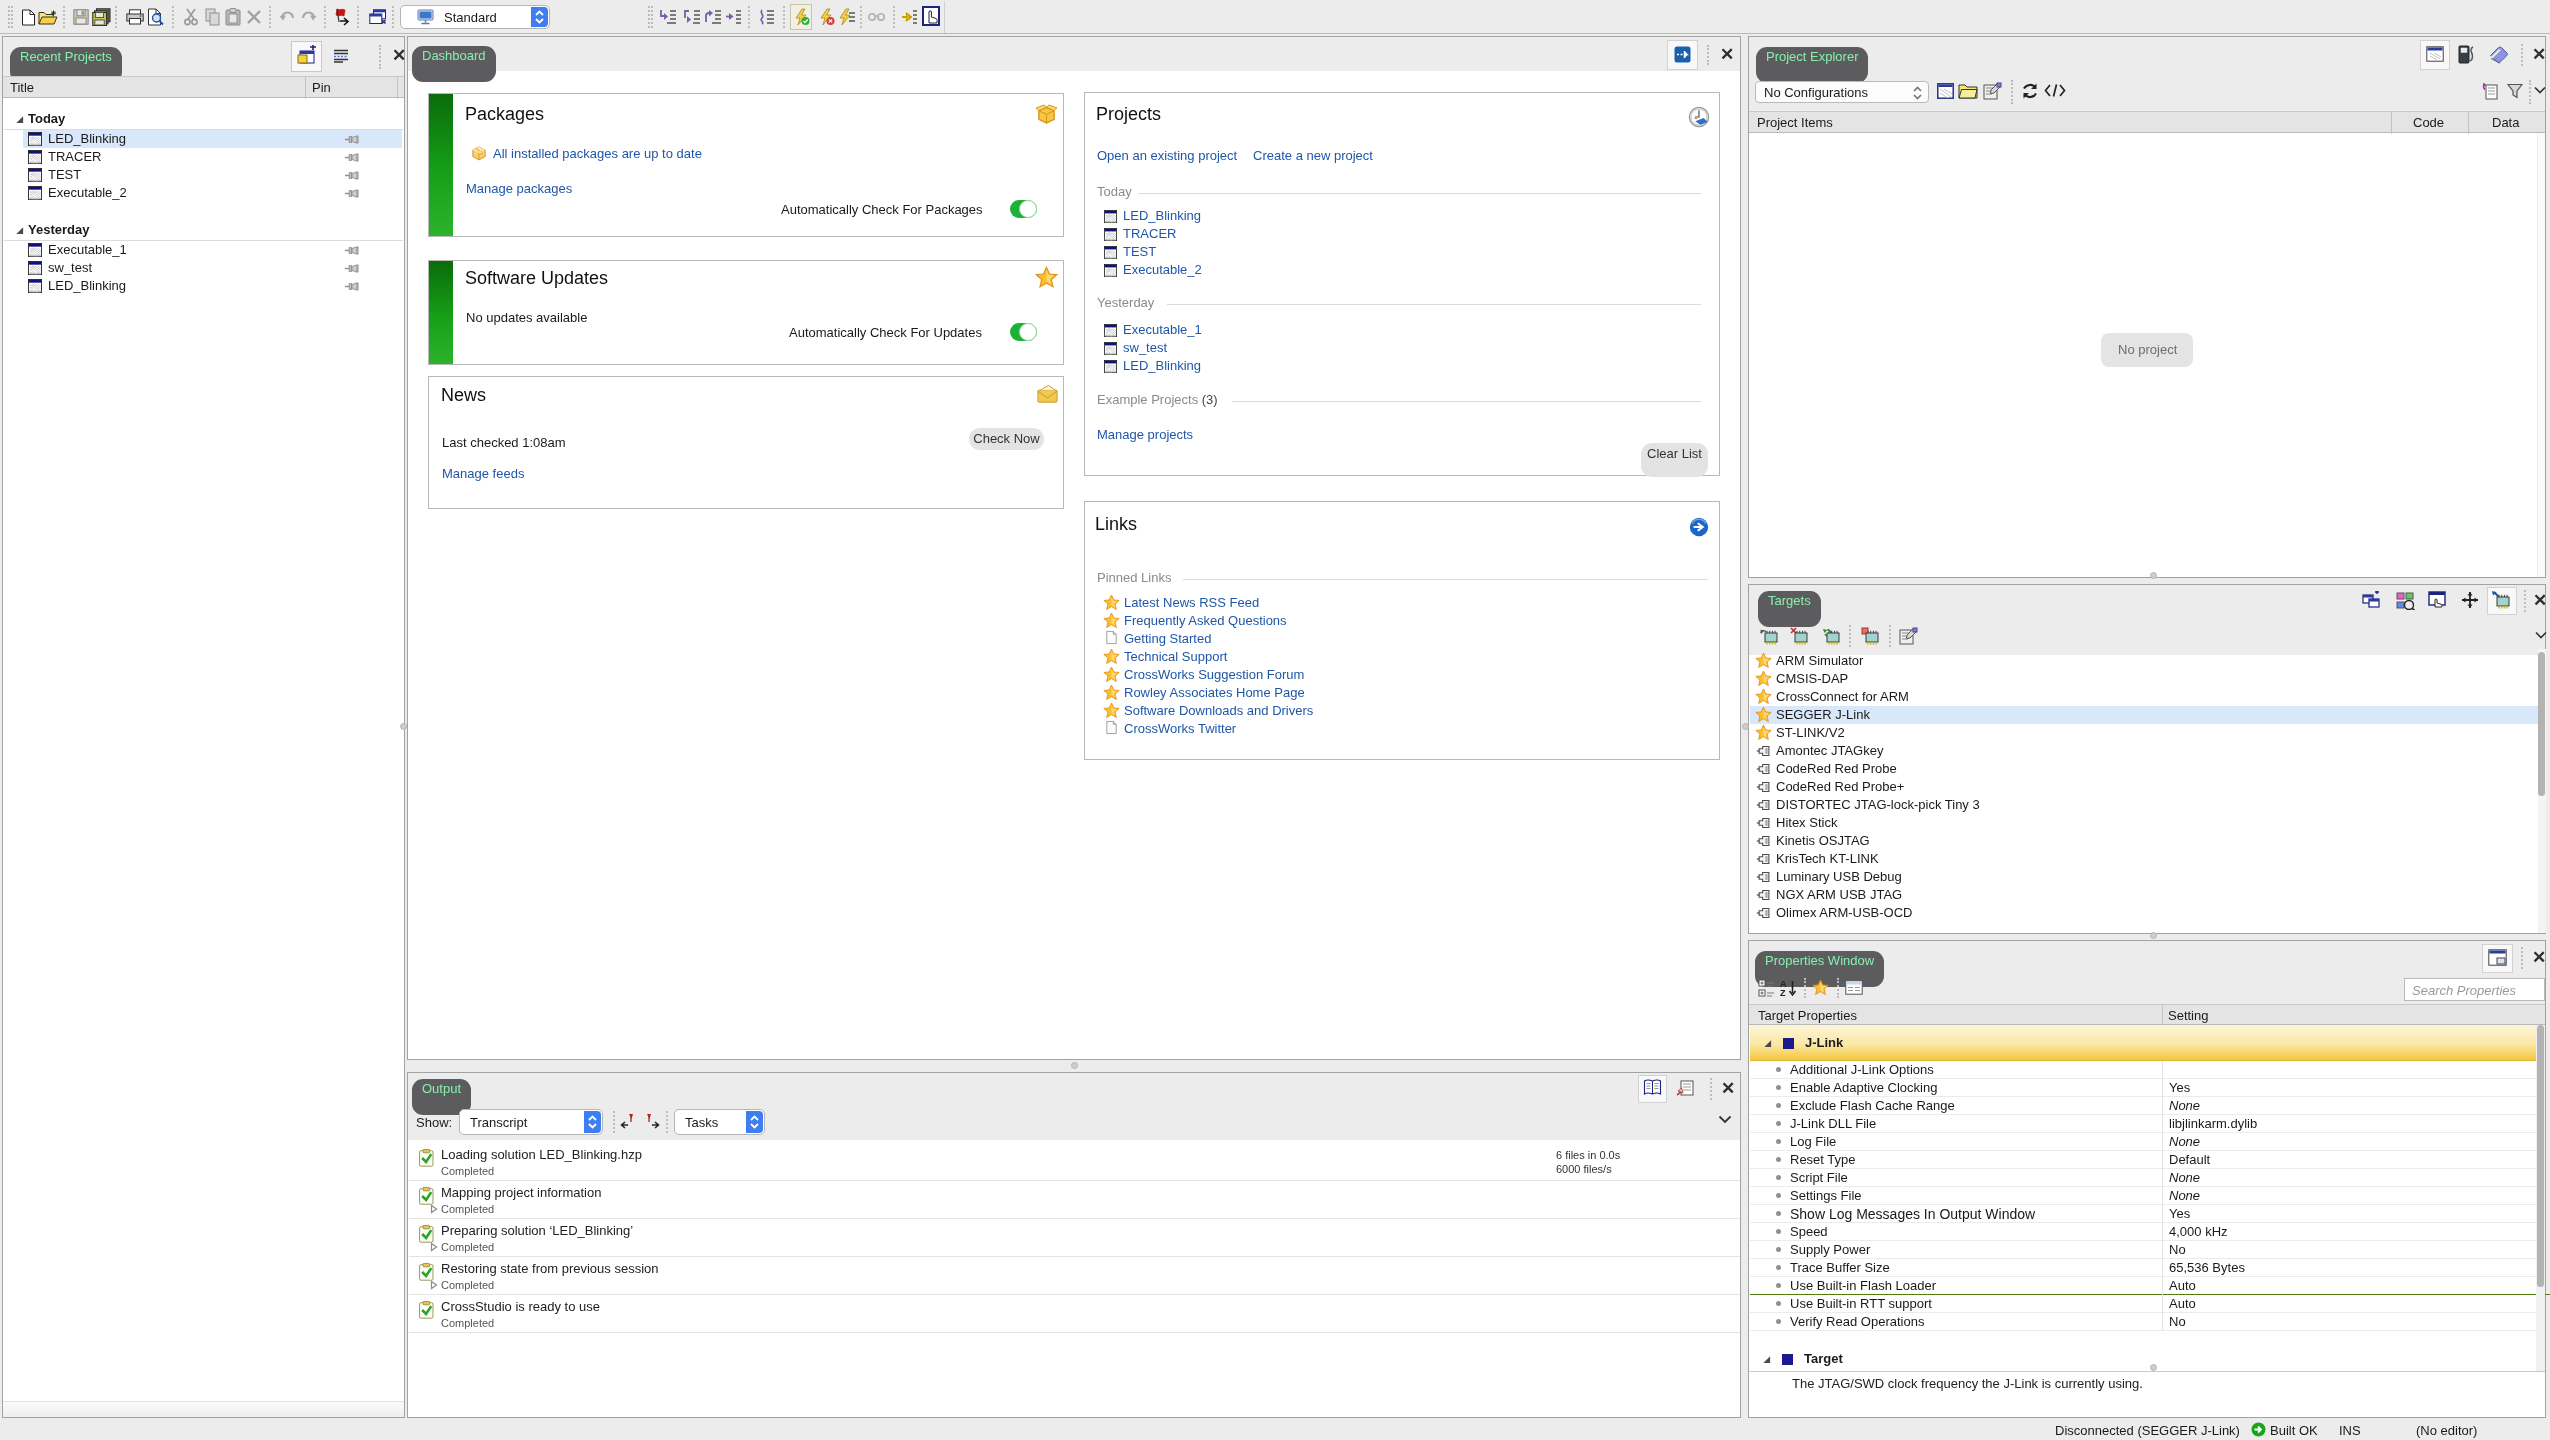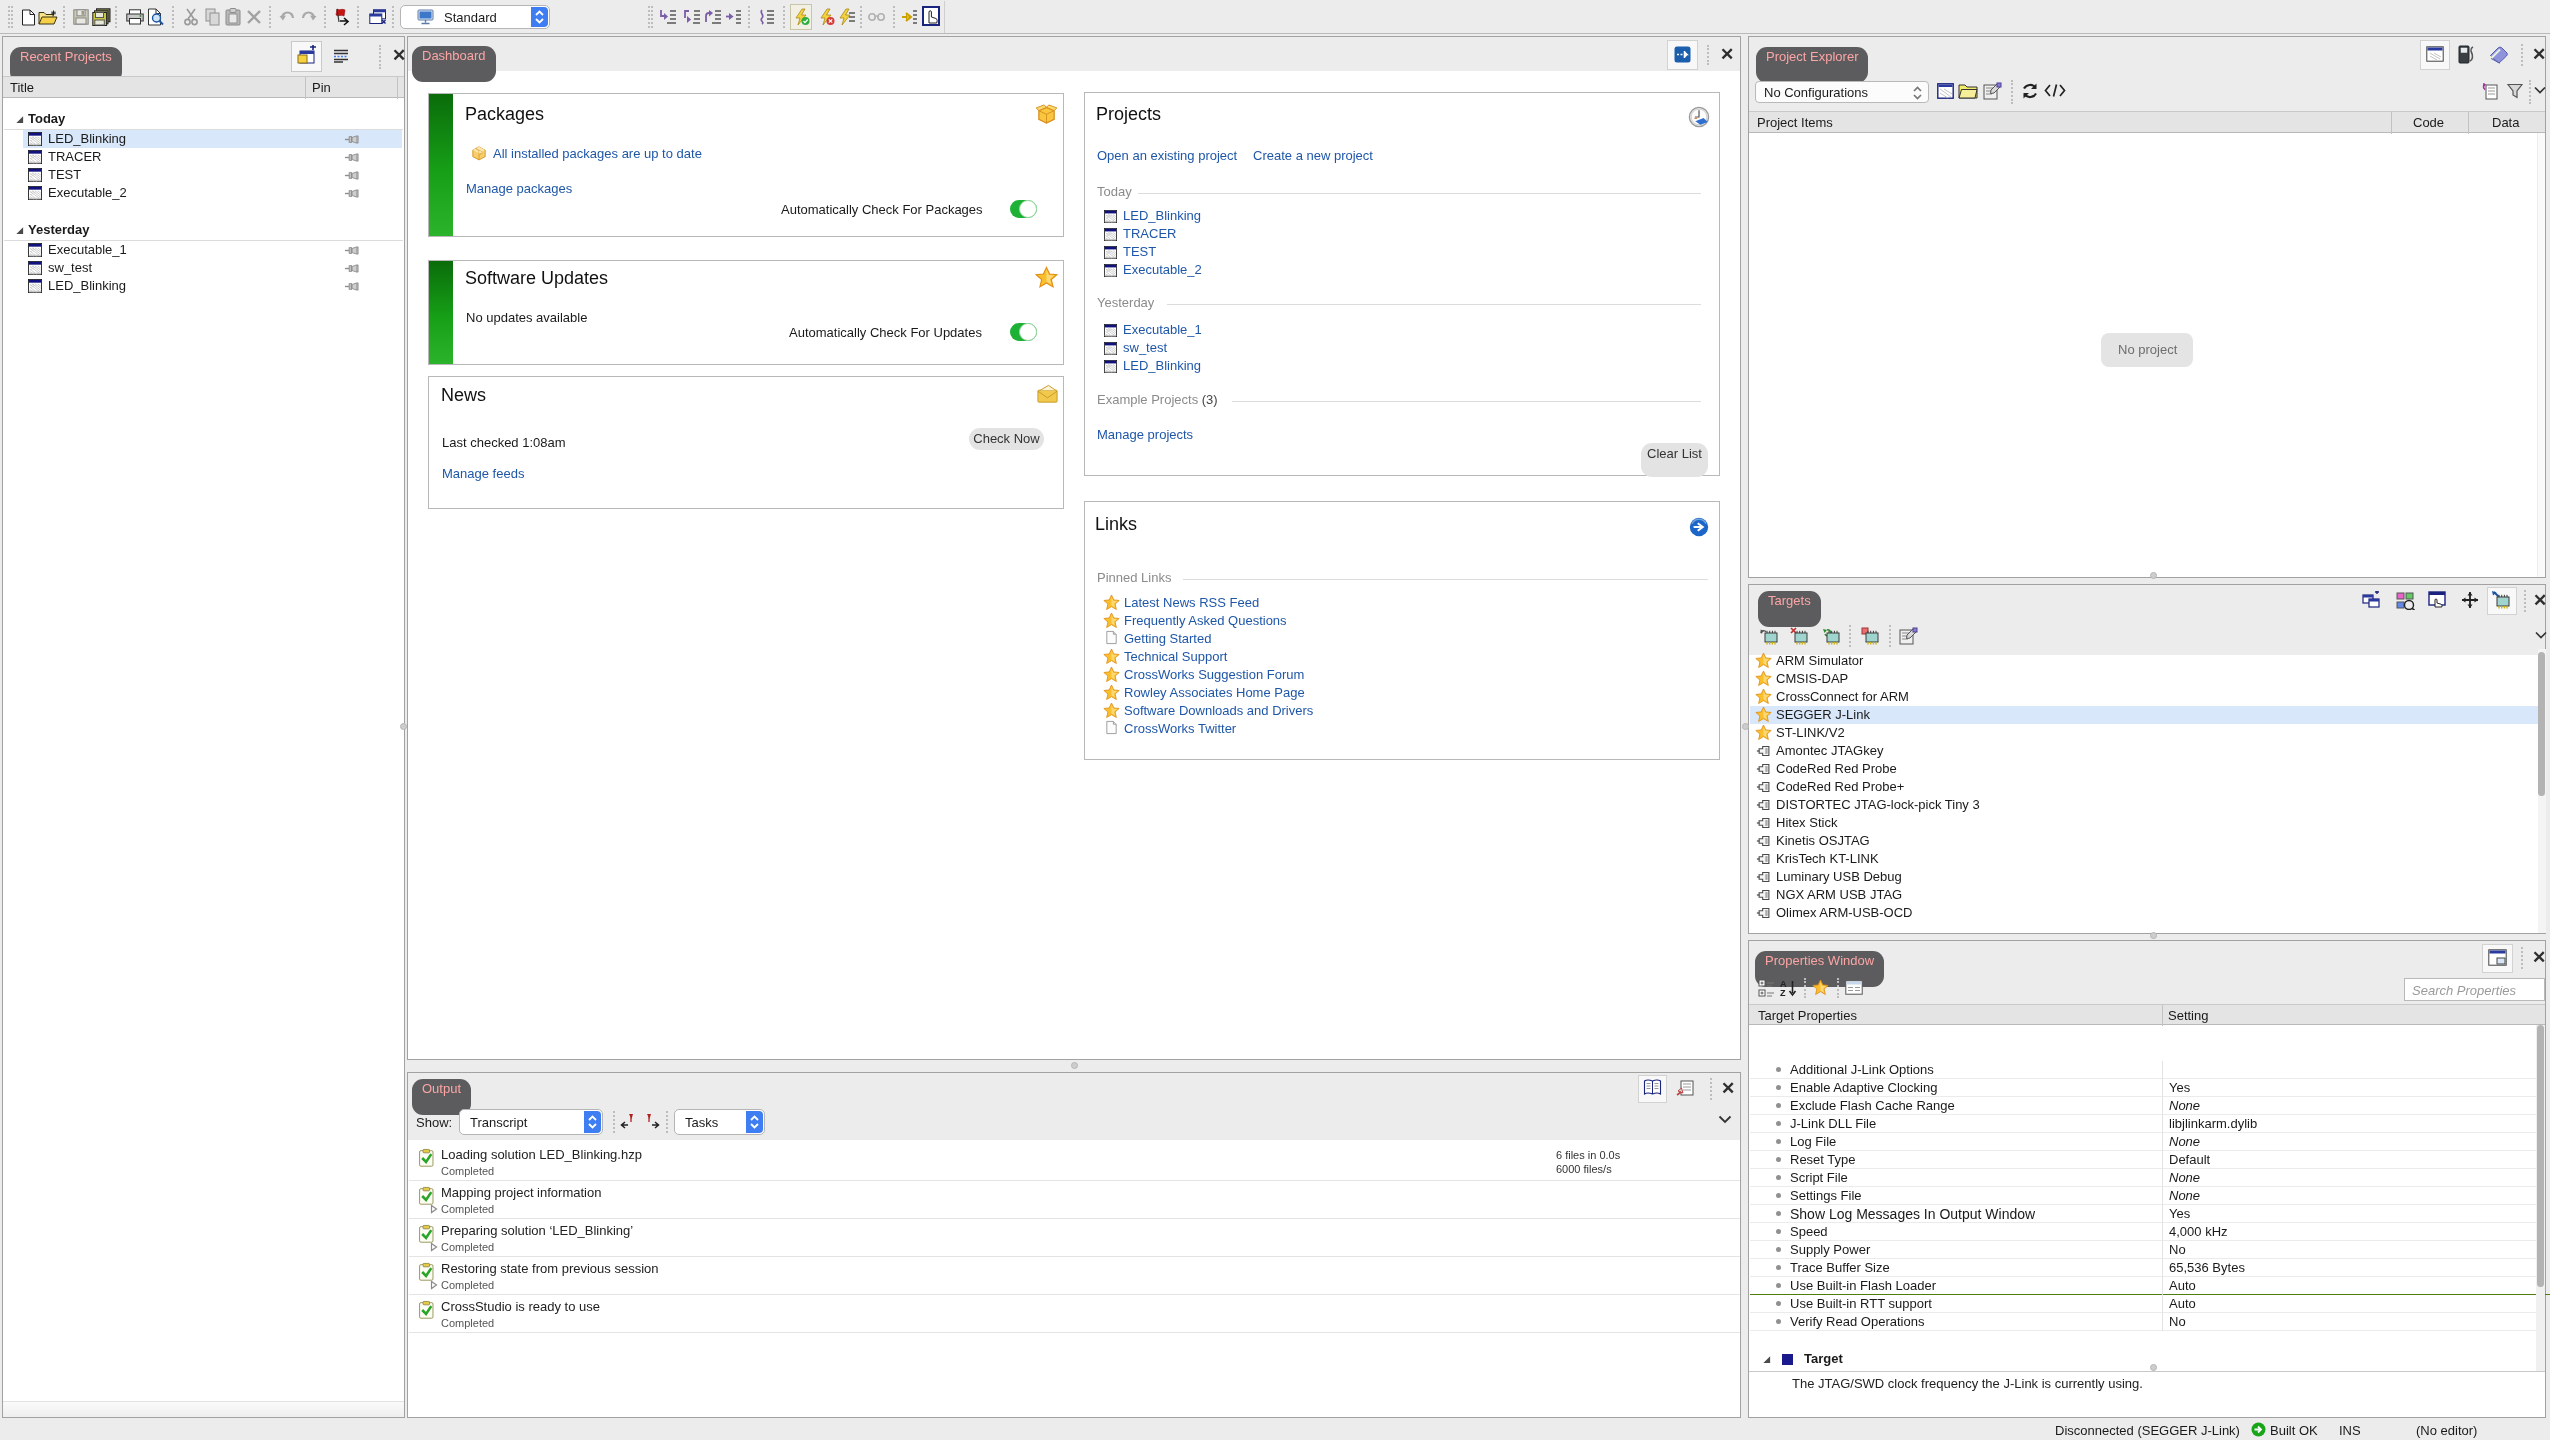--- a/index.html
+++ b/index.html
@@ -1,21 +1,21 @@
 <!DOCTYPE html>
 <html><head>
 <meta charset="utf-8">
 <style>
 * { box-sizing: border-box; margin:0; padding:0; }
 html,body { width:2550px; height:1440px; }
 body { background:#ececec; font-family:"Liberation Sans", sans-serif; position:relative; overflow:hidden; color:#1a1a1a; font-size:13px; }
 .abs { position:absolute; }
 .panel { position:absolute; background:#fff; border:1px solid #a2a2a2; }
 .phead { position:absolute; left:0; right:0; top:0; background:#ececec; }
-.pill { position:absolute; background:#5c5c5e; color:#fca5a5; border-radius:11px; font-size:13px; line-height:20px; height:36px; padding:0 10px; white-space:nowrap; }
+.pill { position:absolute; background:#5c5c5e; color:#86efac; border-radius:11px; font-size:13px; line-height:20px; height:36px; padding:0 10px; white-space:nowrap; }
 .link { color:#1f57a8; white-space:nowrap; text-decoration:none; }
 .gray { color:#8b8b8b; }
 .hline { position:absolute; height:1px; background:#dcdcdc; }
 .vsep { position:absolute; width:0; border-left:2px dotted #bdbdbd; }
 .ic { position:absolute; }
 .row { position:absolute; white-space:nowrap; font-size:13px; line-height:18px; }
 .r18 { position:absolute; white-space:nowrap; font-size:13px; line-height:18px; height:18px; }
 .btn { position:absolute; background:#e3e3e3; border-radius:11px; color:#333; font-size:13px; text-align:center; }
 .toggle { position:absolute; width:27px; height:18px; background:#1db135; border-radius:9px; }
 .toggle::after { content:""; position:absolute; right:0px; top:0px; width:16px; height:16px; background:#fff; border:1px solid #9fd8a8; border-radius:50%; }
@@ -865,20 +865,27 @@
   <div class="abs" style="left:655px;top:37px;width:141px;height:23px;background:#fff;border:1px solid #b9b9b9;">
     <span class="abs" style="left:7px;top:4px;font-size:13px;color:#9a9a9a;font-style:italic;">Search Properties</span>
   </div>
 
   <div class="thead" style="left:0;top:63px;width:796px;height:21px;">
     <span class="abs" style="left:9px;top:3px;">Target Properties</span>
     <div class="abs" style="left:413px;top:0;width:1px;height:21px;background:#c2c2c2;"></div>
     <span class="abs" style="left:419px;top:3px;">Setting</span>
   </div>
 
+  <div class="abs" style="left:1px;top:84px;width:786px;height:36px;background:linear-gradient(180deg,#fdf6d8 0%,#fbe8a6 55%,#f5c73e 100%);border-bottom:1px solid #e0b62e;">
+    <svg class="ic" style="left:13px;top:14px" width="9" height="9" viewBox="0 0 10 10">
+        <use href="#trico"></use>
+      </svg>
+    <div class="abs" style="left:33px;top:13px;width:11px;height:11px;background:#1a1a8c;"></div>
+    <span class="abs" style="left:55px;top:10px;font-size:13px;font-weight:bold;">J-Link</span>
+  </div>
 
   <div id="props">
 <div class="abs" style="left:1px;top:120px;width:786px;height:18px;border-bottom:1px solid #ebebeb;">
         <div class="abs" style="left:26px;top:6px;width:5px;height:5px;border-radius:50%;background:#909090;"></div>
         <span class="abs" style="left:40px;top:1px;font-size:13px;">Additional J-Link Options</span>
         <div class="abs" style="left:412px;top:0;width:1px;height:18px;background:#e3e3e3;"></div>
         <span class="abs" style="left:419px;top:1px;font-size:13px;"></span>
       </div>
 <div class="abs" style="left:1px;top:138px;width:786px;height:18px;border-bottom:1px solid #ebebeb;">
         <div class="abs" style="left:26px;top:6px;width:5px;height:5px;border-radius:50%;background:#909090;"></div>

